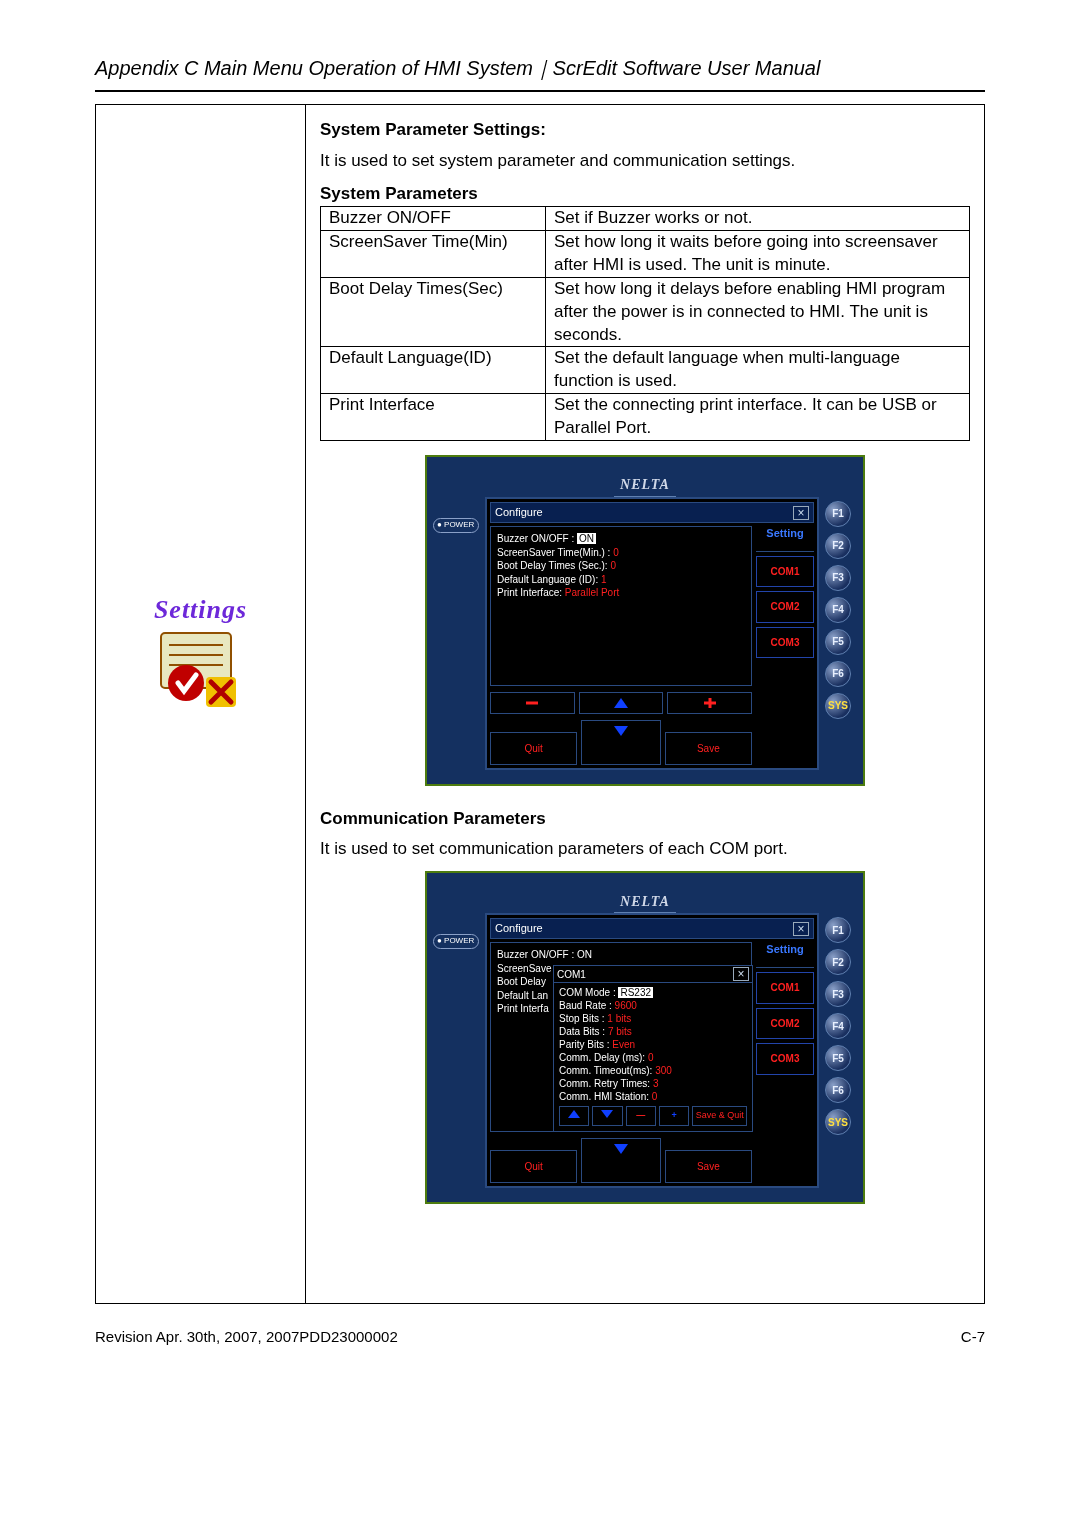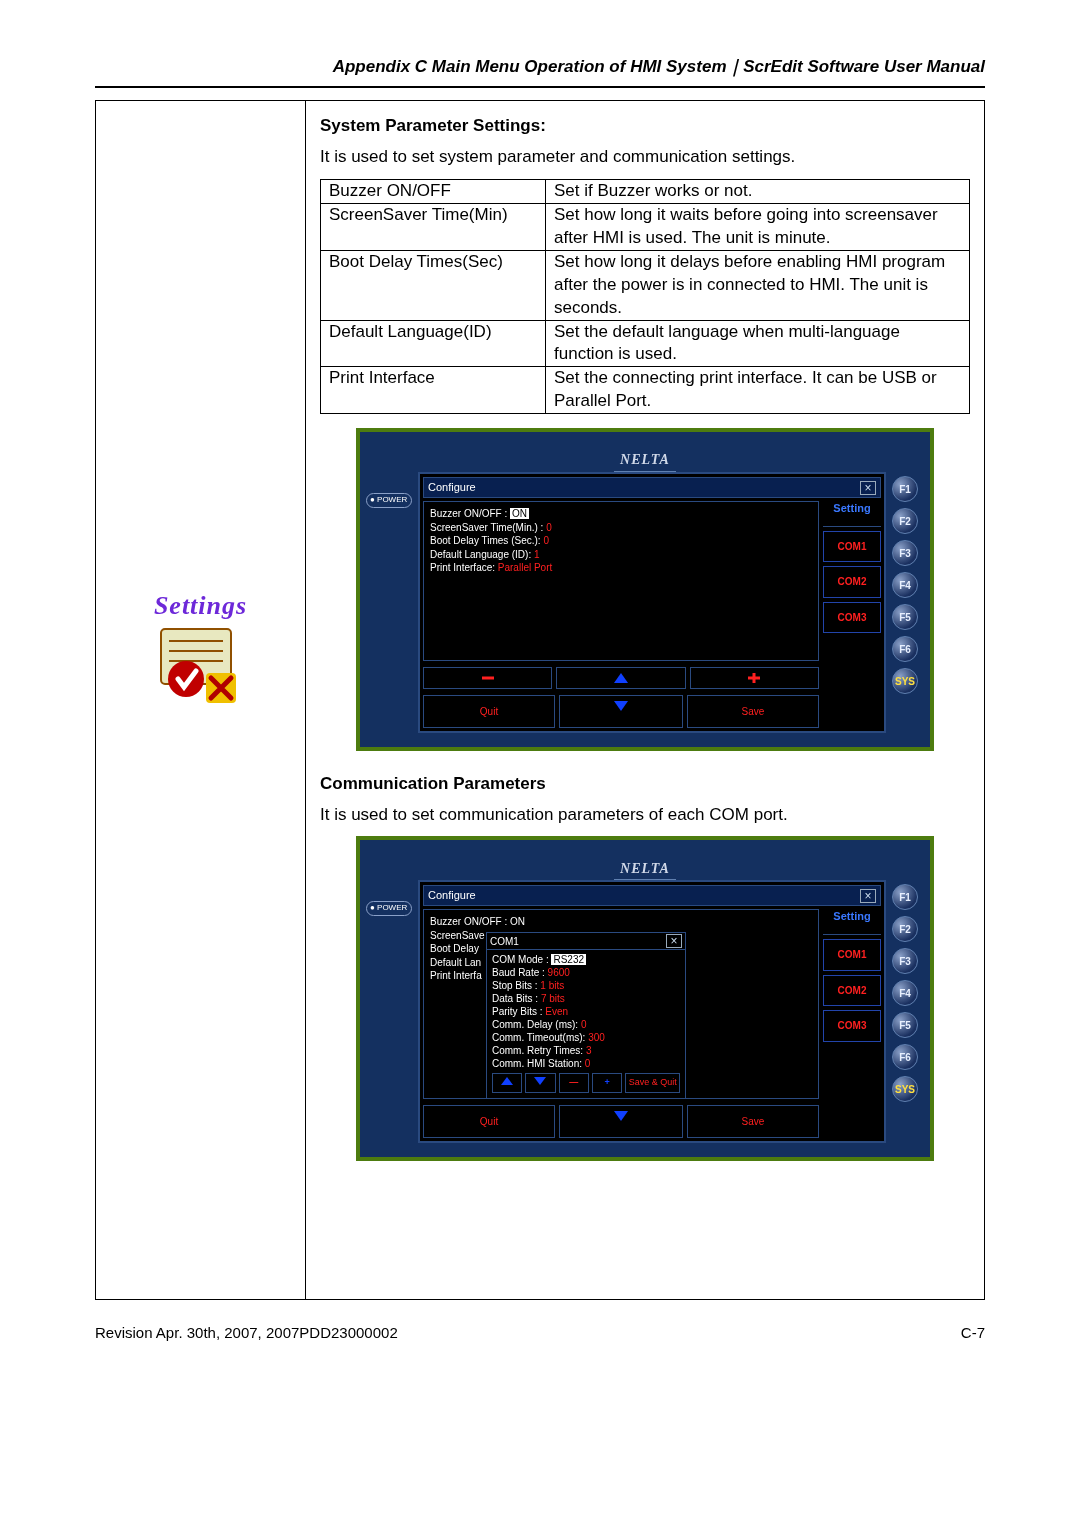--- a/index.html
+++ b/index.html
@@ -10,24 +10,23 @@
     color: #000;
     width: 1080px;
   }
   .page {
     width: 1080px;
     min-height: 1528px;
     padding: 55px 95px 40px 95px;
     position: relative;
   }
   .header-line {
-    text-align: right;
     font-style: italic;
-    font-weight: bold;
-    font-size: 17px;
+    font-weight: normal;
+    font-size: 20px;
     margin-bottom: 8px;
   }
   .hrule { border-top: 2px solid #000; margin-bottom: 12px; }
   .content-frame {
     border: 1.5px solid #000;
     display: flex;
     min-height: 1200px;
   }
   .left-col {
     width: 210px;
@@ -65,23 +64,23 @@
   table.params td {
     border: 1px solid #000;
     padding: 0 8px;
     vertical-align: top;
   }
   table.params td:first-child { width: 225px; }
 
   
   .device {
     margin: 10px auto 22px auto;
-    width: 578px;
+    width: 440px;
     background: #143060;
-    border: 4px solid #4d7c0f;
+    border: 2px solid #4d7c0f;
     padding: 0;
     position: relative;
   }
   .device-top {
     height: 40px;
     display: flex;
     align-items: flex-end;
     justify-content: center;
     color: #fff;
   }
@@ -193,21 +192,21 @@
     border: 1px solid #2a4a80;
     background: #000;
     text-align: center;
     padding: 4px 0;
     font-size: 12px;
     cursor: pointer;
     font-family: Verdana, Arial, sans-serif;
   }
   .nav-btn svg { display: block; margin: 0 auto; }
   .nav-btn .lbl { color: #ff2020; font-size: 10px; display: block; margin-top: 1px; }
-  .nav-btn.only-lbl { padding: 8px 4px; }
+  .nav-btn.only-lbl { padding: 8px 4px; margin-top: 12px; }
   .sub-panel {
     position: absolute;
     left: 62px;
     top: 22px;
     width: 200px;
     background: #000;
     border: 1px solid #2a4a80;
     padding: 4px 5px 5px 5px;
     font-size: 10px;
     line-height: 1.3;
@@ -272,20 +271,21 @@
           <path d="M27 58 l6 8 l12 -16" stroke="#fff" stroke-width="5" fill="none" stroke-linecap="round"></path>
           <rect x="55" y="52" width="30" height="30" rx="4" fill="#f0c000"></rect>
           <path d="M60 57 l20 20 M80 57 l-20 20" stroke="#b00000" stroke-width="5" stroke-linecap="round"></path>
         </svg>
       </div>
     </div>
 
     <div class="right-col">
       <div class="sec-title">System Parameter Settings:</div>
       <div class="sec-para">It is used to set system parameter and communication settings.</div>
+      <div class="sec-title">System Parameters</div>
       <table class="params">
         <tbody>
             <tr>
               <td>Buzzer ON/OFF</td>
               <td>Set if Buzzer works or not.</td>
             </tr>
         <tr>
               <td>ScreenSaver Time(Min)</td>
               <td>Set how long it waits before going into screensaver after HMI is used. The unit is minute.</td>
             </tr>

